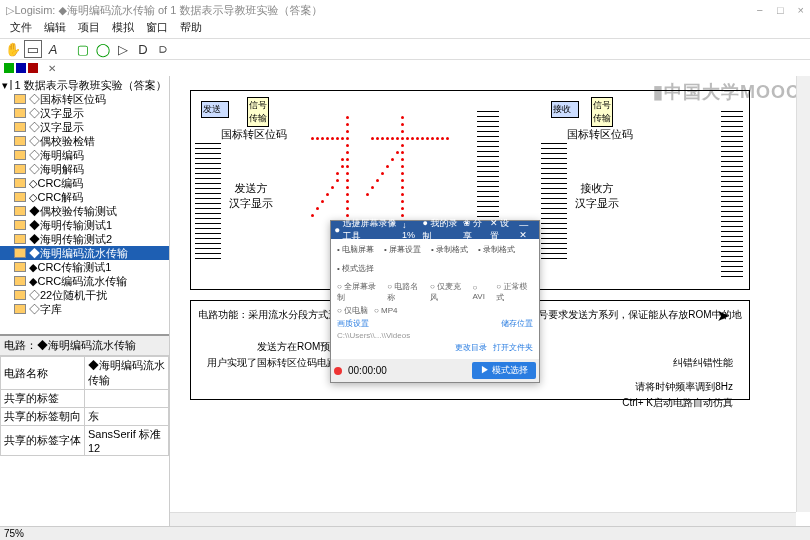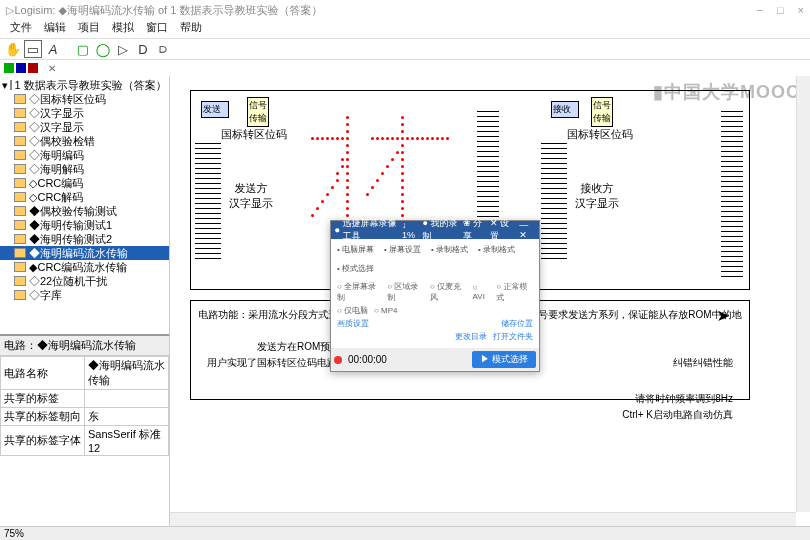--- a/index.html
+++ b/index.html
@@ -142,20 +142,24 @@
             <span class="ic"></span>
             <span>◆海明传输测试1</span>
           </div>
           <div class="item">
             <span class="ic"></span>
             <span>◆海明传输测试2</span>
           </div>
           <div class="item sel">
             <span class="ic"></span>
             <span>◆海明编码流水传输</span>
+          </div>
+          <div class="item">
+            <span class="ic"></span>
+            <span>◆CRC传输测试1</span>
           </div>
           <div class="item">
             <span class="ic"></span>
             <span>◆CRC编码流水传输</span>
           </div>
           <div class="item">
             <span class="ic"></span>
             <span>◇22位随机干扰</span>
           </div>
           <div class="item">
@@ -411,21 +415,21 @@
         </div>
     </div>
 
     <div class="descbox">
       <div><span>电路功能：采用流水分段方式进行数据编码传输，</span><span style="display:inline-block;width:120px"></span><span>号要求发送方系列，保证能从存放ROM中的地址顺序接受所有汉字</span></div>
       <div style="text-align:left;padding-left:60px"><span>发送方在ROM预存了一段中文文字，通过</span></div>
       <div style="display:flex;justify-content:space-between;padding:0 10px">
           <span>用户实现了国标转区位码电路后，可在中</span>
           <span>纠错纠错性能</span>
         </div>
-      <div style="text-align:right;padding-right:10px;margin-top:20px"><span>请将时钟频率调到8Hz</span></div>
+      <div style="text-align:right;padding-right:10px;margin-top:8px"><span>请将时钟频率调到8Hz</span></div>
       <div style="text-align:right;padding-right:10px"><span>Ctrl+ K启动电路自动仿真</span></div>
     </div>
 
     <div class="cursor">➤</div>
   </div>
 
   <div class="scrollbar-v"></div>
 </div>
 <div class="scrollbar-h"></div>
 
@@ -447,32 +451,35 @@
   <div class="tabs">
     <span>• 电脑屏幕</span>
     <span>• 屏幕设置</span>
     <span>• 录制格式</span>
     <span>• 录制格式</span>
     <span>• 模式选择</span>
   </div>
   <div class="body">
     <div class="row">
       <span>○ 全屏幕录制</span>
-        <span>○ 区域录制</span>
+        <span>○ 电路名称</span>
         <span>○ 仅麦克风</span>
         <span>○ AVI</span>
         <span>○ 正常模式</span>
     </div>
     <div class="row">
       <span>○ 仅电脑</span>
         <span>○ MP4</span>
     </div>
     <div class="row" style="justify-content:space-between;color:#2a7de1">
       <span>画质设置</span>
       <span>储存位置</span>
+    </div>
+    <div class="row" style="color:#999">
+      <span>C:\\Users\\...\\Videos</span>
     </div>
     <div class="row" style="justify-content:flex-end;color:#2a7de1">
       <span>更改目录</span>
       <span>打开文件夹</span>
     </div>
   </div>
   <div class="timer">
     <span class="rec"></span>
     <span>00:00:00</span>
     <span style="flex:1"></span>

